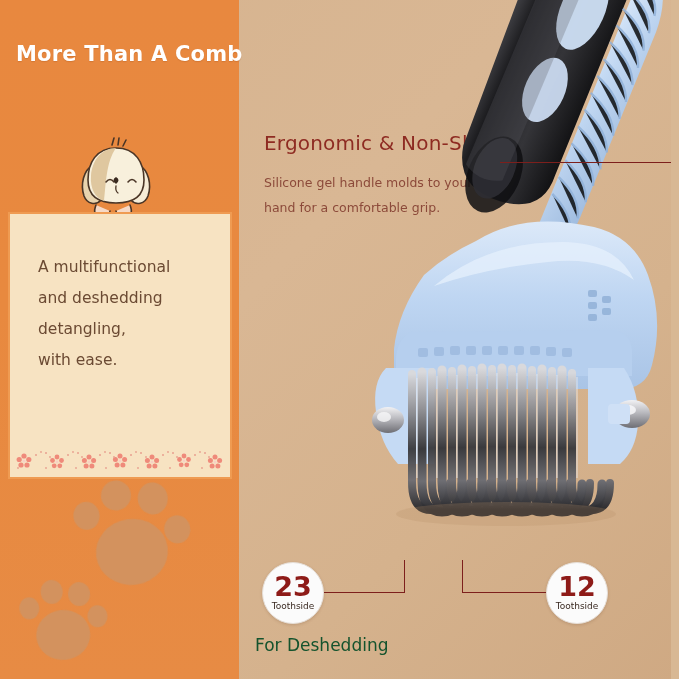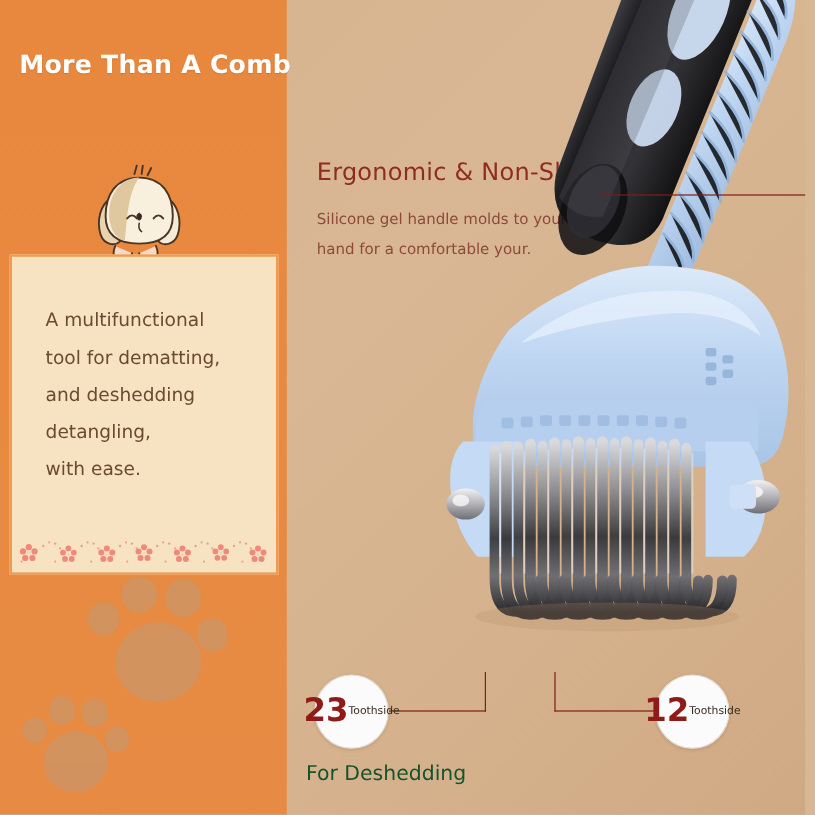--- a/index.html
+++ b/index.html
@@ -73,21 +73,21 @@
     position:absolute; left:500px; top:162px; width:174px; height:1px;
     background:#7d1f1c;
   }
 
   
   .badge {
     position:absolute; width:62px; height:62px; border-radius:50%;
     background:#fbfbfb;
     border:1px solid #e6ded6;
     box-shadow:0 1px 3px rgba(90,50,25,.18);
-    display:flex; flex-direction:row; align-items:center; justify-content:center;
+    display:flex; flex-direction:column; align-items:center; justify-content:center;
   }
   .badge .num {
     font-size:27px; font-weight:bold; color:#8e1b18; line-height:26px;
     font-family:"DejaVu Sans", sans-serif;
   }
   .badge .sub { font-size:9px; color:#3a2a22; line-height:11px; margin-top:1px; }
   #badge-left  { left:262px; top:562px; }
   #badge-right { left:546px; top:562px; }
 
   .bottom-label {
@@ -120,21 +120,20 @@
       <path d="M54 54 q-5 -4 0 -7 q5 3 0 7 Z" fill="#3a2a20" stroke="none"></path>
       <path d="M54 56 q-1 5 2 7" fill="none" stroke-width="1.3"></path>
       <path d="M34 75 q-4 10 4 12 q9 2 10 -6" fill="#f6d9c6"></path>
       <path d="M68 75 q4 10 -4 12 q-9 2 -10 -6" fill="#f6d9c6"></path>
     </g>
   </svg>
 
   <div class="cream-card">
     <div class="cream-text">
       <div>A multifunctional</div>
-      <div>tool for dematting,</div>
       <div>and deshedding</div>
       <div>detangling,</div>
       <div>with ease.</div>
     </div>
     <svg class="floral-strip" viewBox="0 0 220 34">
       <g id="flowers">
         <g fill="#ef8a7a">
           <g transform="translate(14,20)">
             <circle cx="0" cy="-5" r="2.6"></circle>
               <circle cx="4.8" cy="-1.5" r="2.6"></circle>
@@ -244,21 +243,21 @@
         <ellipse cx="-7" cy="-32" rx="11" ry="12"></ellipse>
         <ellipse cx="20" cy="-27" rx="11" ry="12"></ellipse>
         <ellipse cx="36" cy="-3" rx="10" ry="11"></ellipse>
       </g>
     </g>
   </svg>
 
   <div class="callout-title">Ergonomic &amp; Non-Slip</div>
   <div class="callout-sub">
     <div>Silicone gel handle molds to your</div>
-    <div>hand for a comfortable your.</div>
+    <div>hand for a comfortable grip.</div>
   </div>
 
   <svg class="product" viewBox="0 0 450 600">
     <defs>
       <linearGradient id="gBlack" x1="0" y1="0" x2="1" y2="0">
         <stop offset="0%" stop-color="#4b4b50"></stop>
         <stop offset="22%" stop-color="#1d1d20"></stop>
         <stop offset="62%" stop-color="#343438"></stop>
         <stop offset="100%" stop-color="#121214"></stop>
       </linearGradient>

